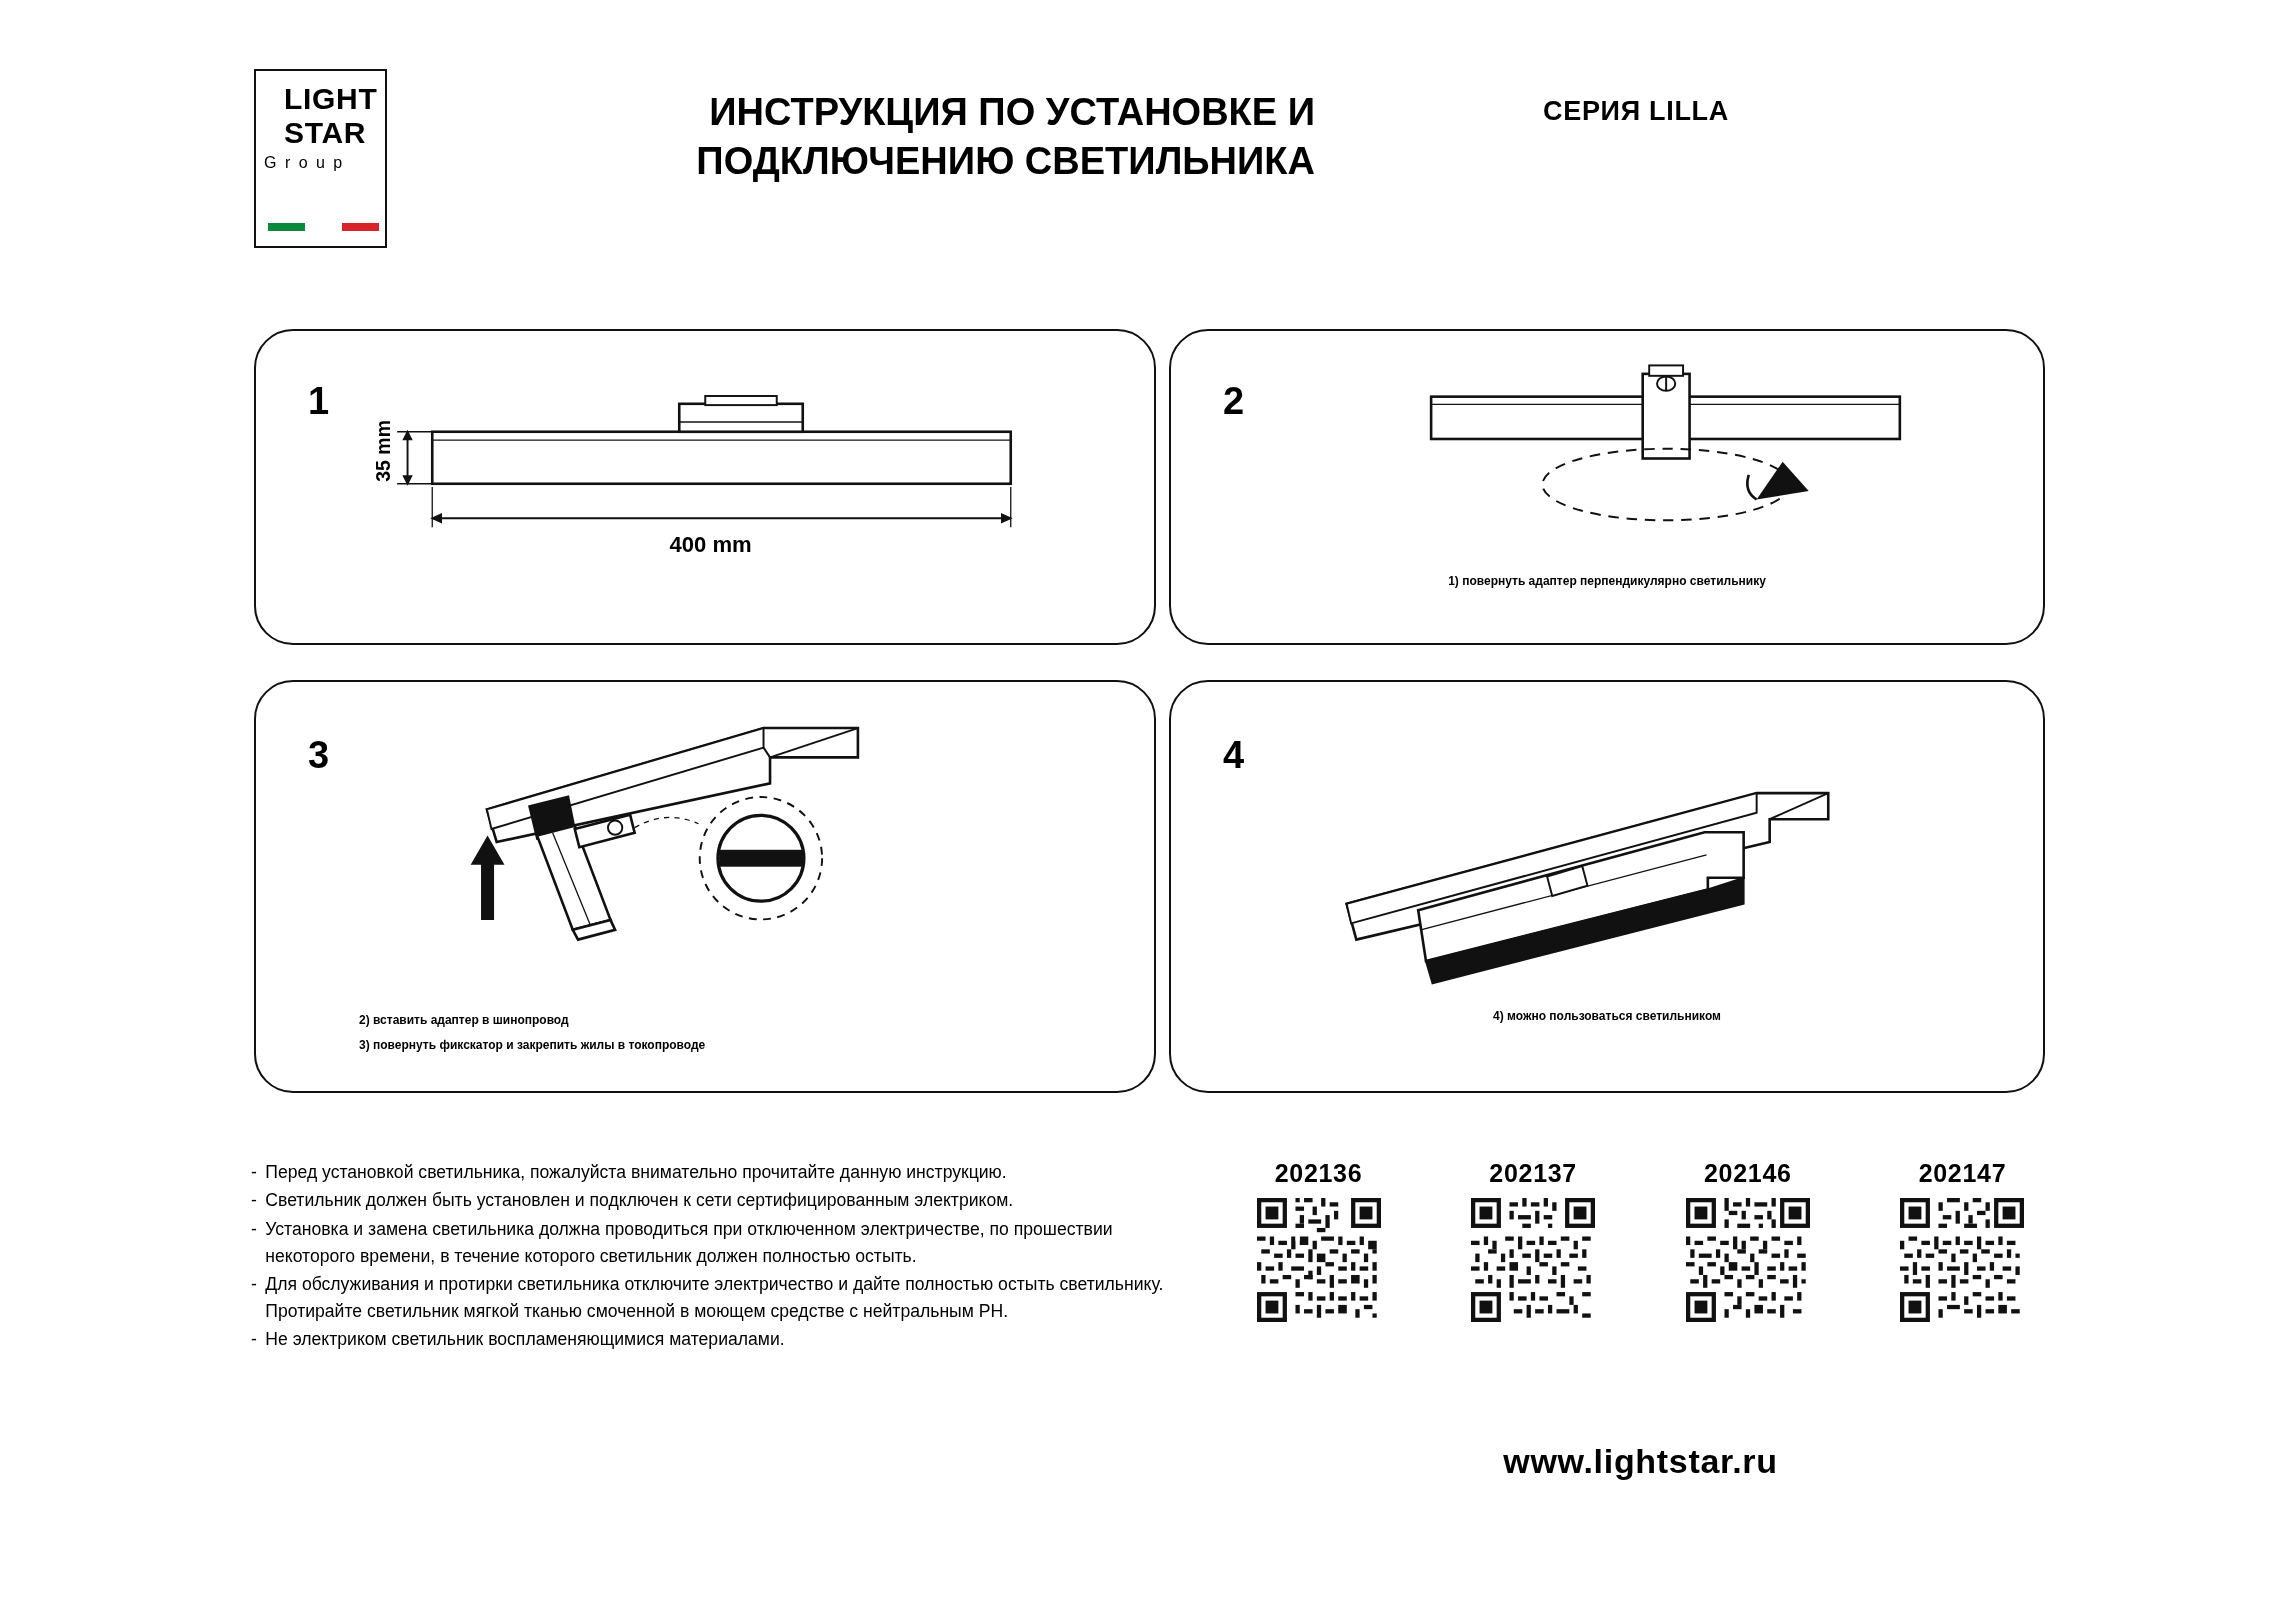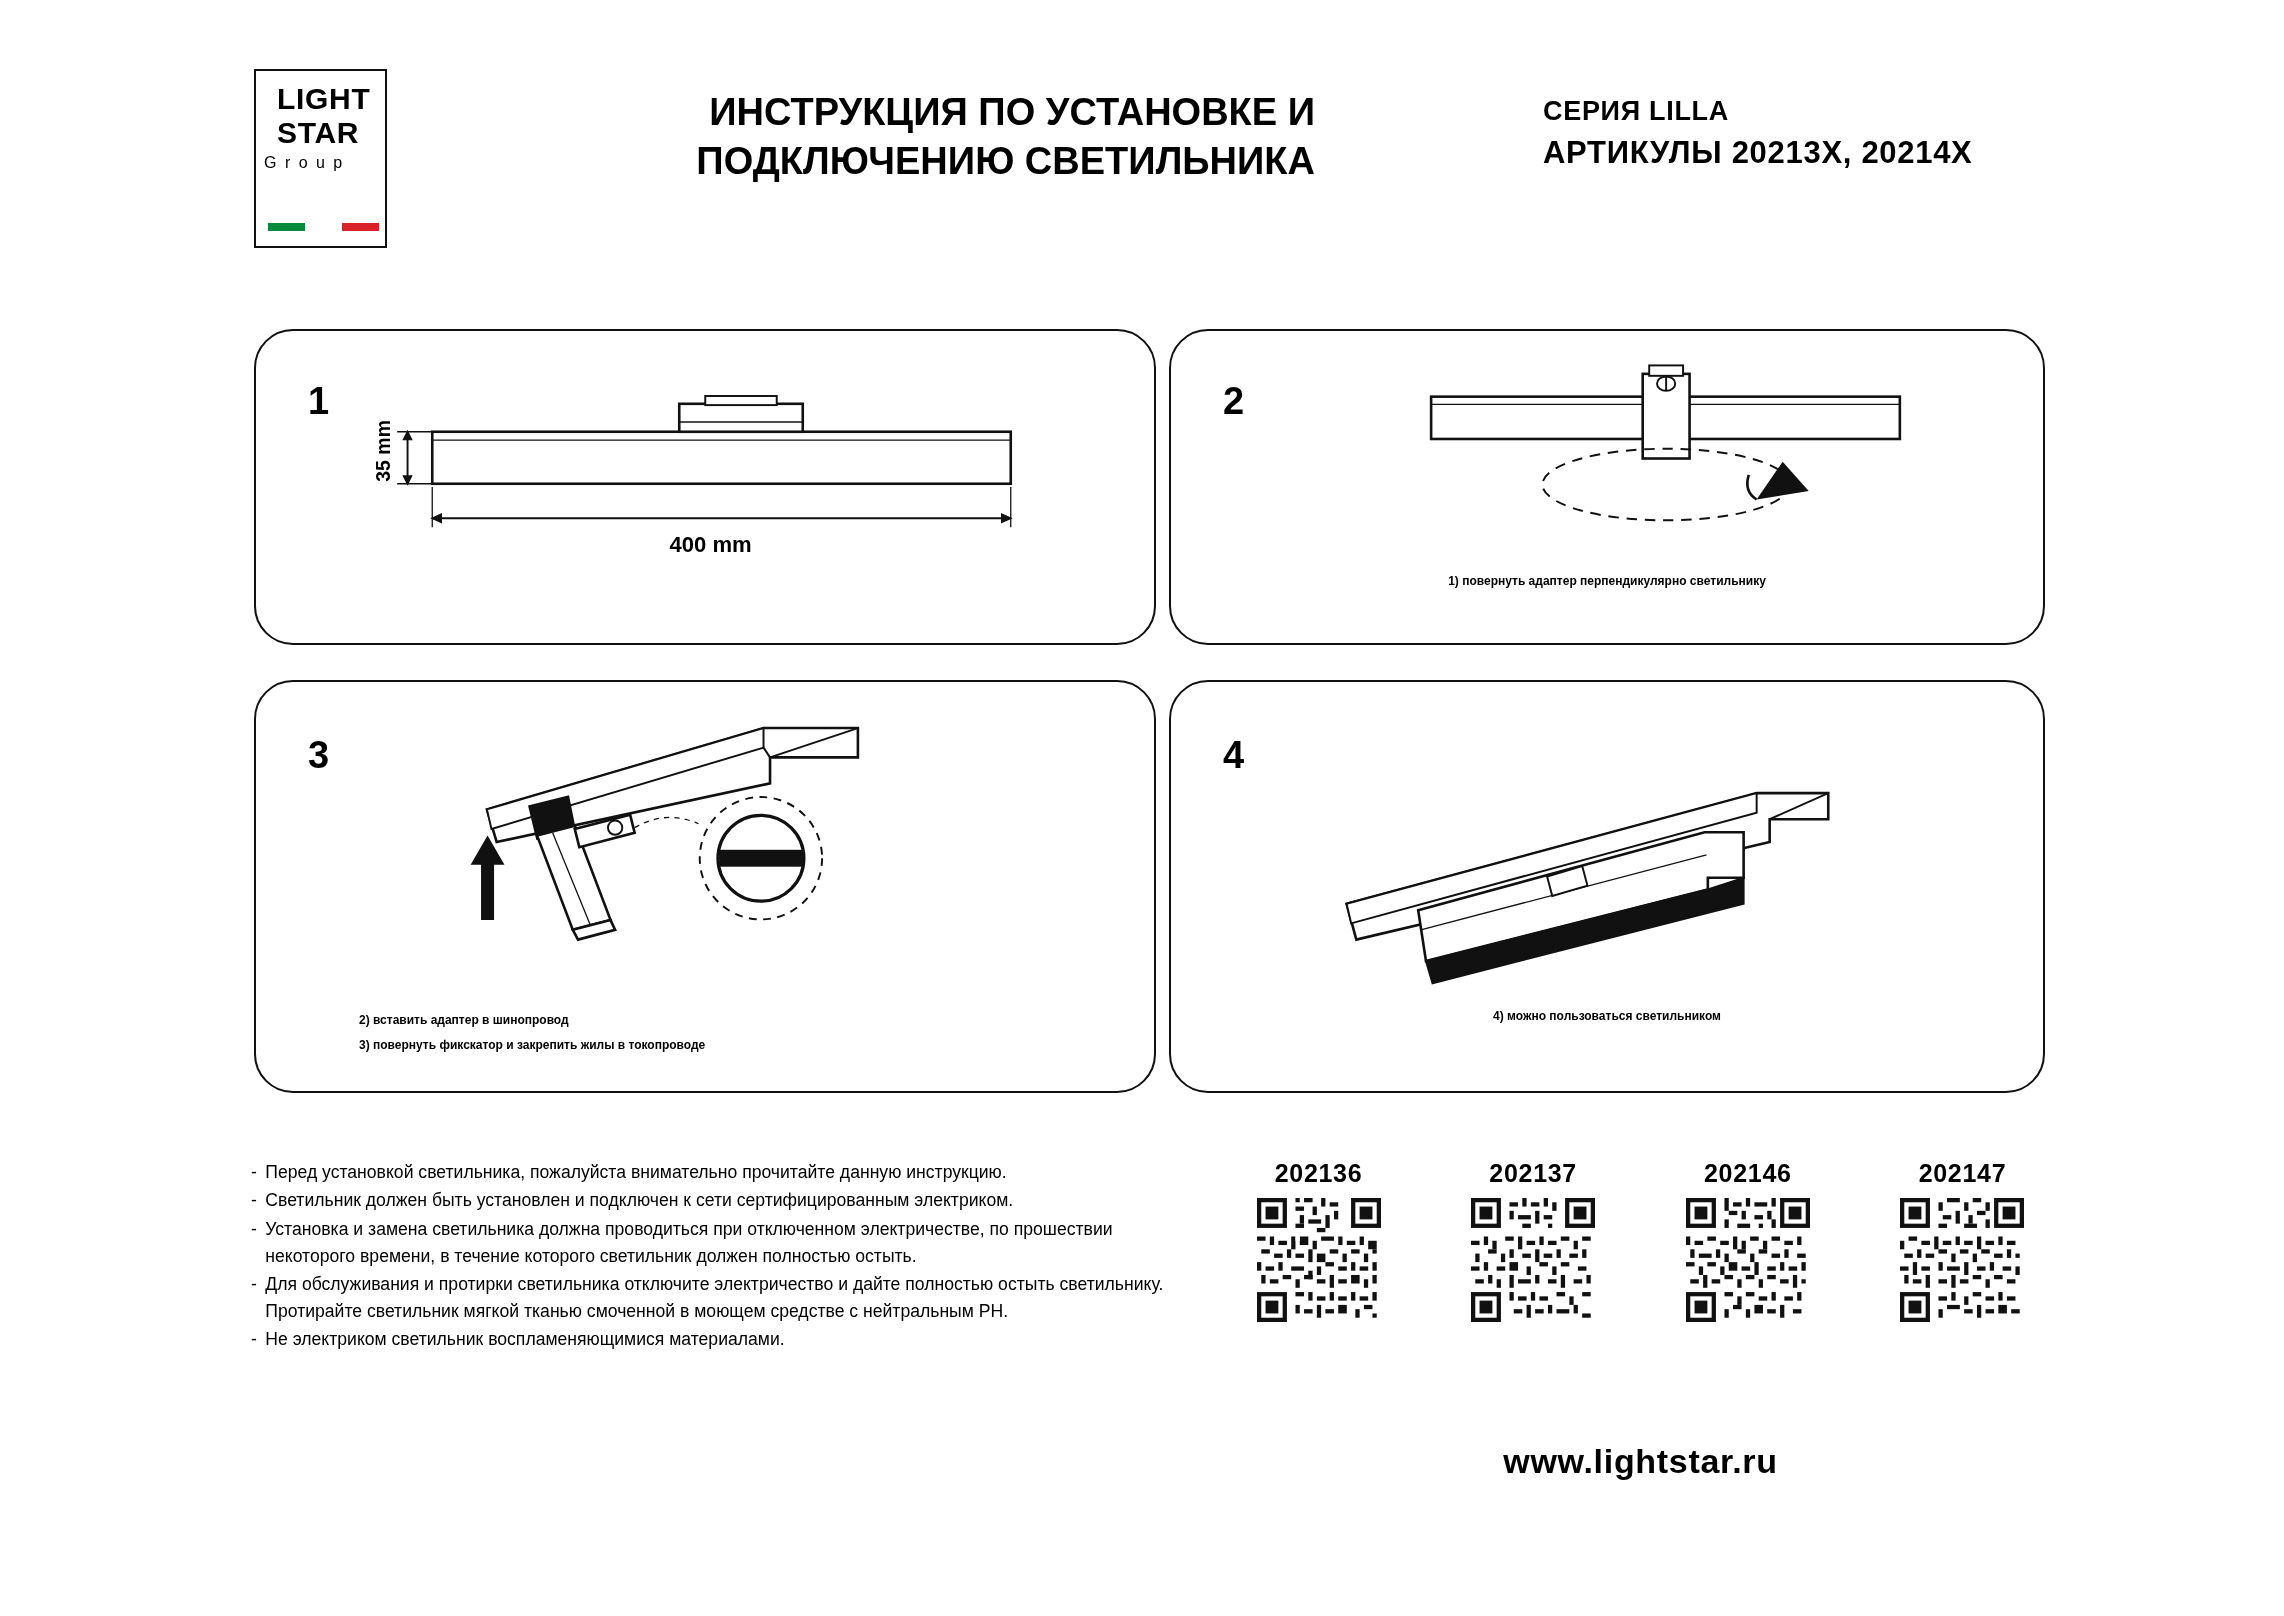--- a/index.html
+++ b/index.html
@@ -14,21 +14,21 @@
   .page{position:absolute;left:0;top:0;width:2284px;height:1616px;}
 
   
   .header{position:absolute;left:254px;top:62px;width:1784px;height:176px;}
   .logo-box{
     position:absolute;left:0;top:6.5px;width:133px;height:179px;
     border:2px solid #111;box-sizing:border-box;
     display:flex;flex-direction:column;align-items:center;justify-content:flex-start;
     padding-top:11.7px;
   }
-  .logo-word{font-weight:bold;font-size:30px;line-height:34px;letter-spacing:0.7px;align-self:flex-start;margin-left:21px;}
+  .logo-word{font-weight:bold;font-size:30px;line-height:34px;letter-spacing:0.7px;align-self:flex-start;margin-left:28px;}
   .logo-group{font-size:16px;letter-spacing:2px;margin-top:3.9px;align-self:flex-start;margin-left:8px;}
   .logo-flag{position:absolute;left:11.7px;bottom:14.3px;width:111px;height:7.8px;display:flex;}
   .logo-flag i{flex:1;display:block;}
   .flag-g{background:#0a8a3c;}
   .flag-w{background:#ffffff;}
   .flag-r{background:#d8232a;}
 
   .title{
     position:absolute;left:195px;top:26px;width:866px;
     font-size:38px;font-weight:bold;line-height:49px;text-align:right;
@@ -98,21 +98,20 @@
         <i class="flag-g"></i>
           <i class="flag-w"></i>
           <i class="flag-r"></i>
       </div>
     </div>
 
     <div class="title">ИНСТРУКЦИЯ ПО УСТАНОВКЕ И ПОДКЛЮЧЕНИЮ СВЕТИЛЬНИКА</div>
 
     <div class="series">
       <div class="s1">СЕРИЯ LILLA</div>
-      <div class="s2">АРТИКУЛЫ 20213X, 20214X</div>
     </div>
   </div>
 
   <div class="panel p1">
     <div class="pnum">1</div>
 
     <svg width="801" height="260" viewBox="0 0 1230 400" style="position:absolute;left:78px;top:26px;">
 
       <rect x="150" y="115" width="890" height="80" fill="#ffffff" stroke="#111" stroke-width="4"></rect>
       <line x1="150" y1="128" x2="1040" y2="128" stroke="#111" stroke-width="2"></line>

